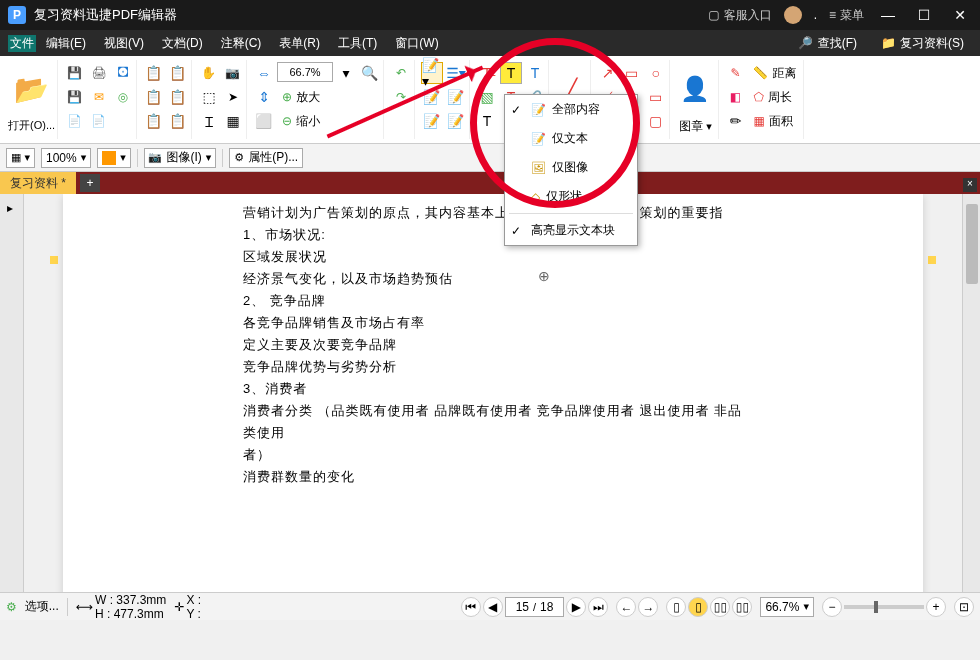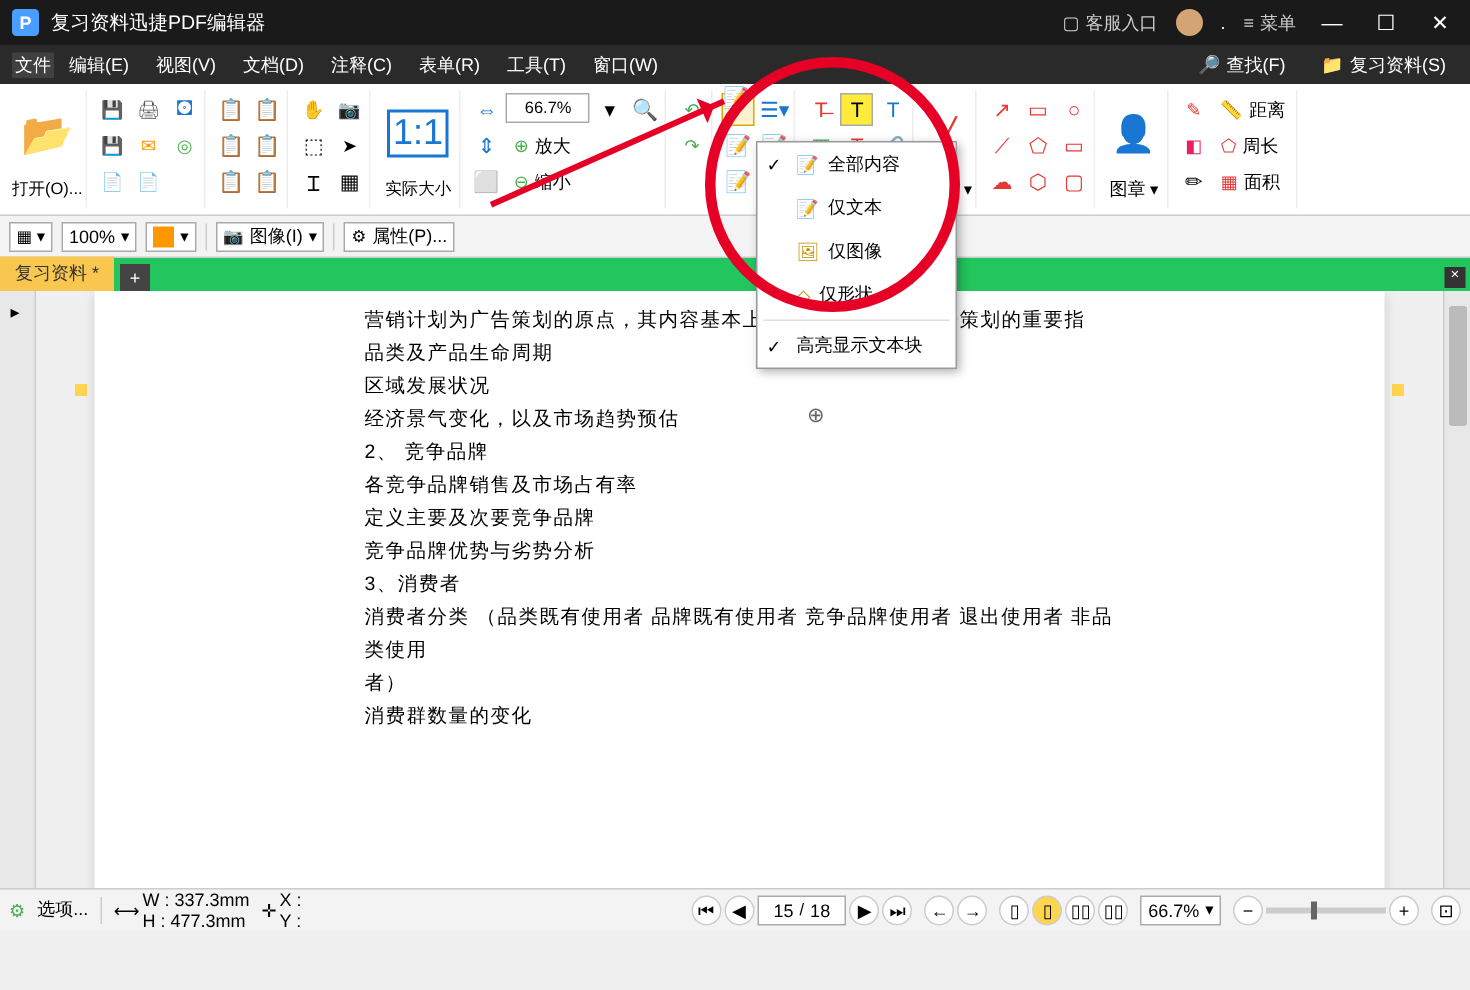--- a/index.html
+++ b/index.html
@@ -19,21 +19,21 @@
 .rgroup{display:flex;flex-direction:column;gap:2px;padding:2px;border-right:1px solid #eee}
 .rrow{display:flex;gap:2px}
 .rbtn{width:22px;height:22px;border:1px solid transparent;display:flex;align-items:center;justify-content:center;cursor:pointer;font-size:14px}
 .rbtn.big{height:54px;flex-direction:column;width:auto;padding:2px 4px}
 .rbtn.big .ico{font-size:28px}
 .rbtn.lbl{width:auto;padding:0 4px;gap:4px}
 .rlabel{font-size:11px;text-align:center}
 .zoom-input{width:56px;height:20px;border:1px solid #aaa;text-align:center;font-size:11px}
 .secondbar{background:#f3f3f3;border-bottom:1px solid #ccc;padding:3px 6px;display:flex;align-items:center;gap:6px;height:28px}
 .sb-combo{height:20px;border:1px solid #aaa;background:#fff;padding:0 4px;display:flex;align-items:center;font-size:11px;gap:4px}
-.tabbar{height:22px;background:#22c55e;display:flex;align-items:flex-end}
+.tabbar{height:22px;background:#7f1d1d;display:flex;align-items:center}
 .tab{background:#f9c74f;color:#333;padding:3px 10px;font-size:11px;position:relative}
 .tab-plus{width:20px;height:18px;background:#444;color:#fff;margin-left:4px;display:flex;align-items:center;justify-content:center;cursor:pointer}
 .tab-close{position:absolute;right:3px;top:6px;width:14px;height:14px;background:#333;color:#fff;margin-left:auto;font-size:10px;text-align:center}
 .content{flex:1;background:#f0f0f0;display:flex;position:relative;height:398px}
 .sidebar{width:24px;background:#e8e8e8;border-right:1px solid #ccc;display:flex;flex-direction:column;padding-top:4px;gap:4px}
 .side-btn{width:20px;height:20px;display:flex;align-items:center;justify-content:center;cursor:pointer;font-size:12px}
 .doc-area{flex:1;overflow:auto;background:#f0f0f0;display:flex;justify-content:center;position:relative}
 .page{width:860px;background:#fff;margin:0 auto;padding:8px 180px 20px 180px;box-shadow:0 2px 8px rgba(0,0,0,.15);min-height:440px;position:relative}
 .page p{line-height:22px;font-size:13px;color:#000;letter-spacing:1px}
 .handle{width:8px;height:8px;background:#ffd54f;position:absolute}
@@ -47,21 +47,21 @@
 .dropdown-menu{position:absolute;top:94px;left:504px;width:134px;background:#fff;border:1px solid #999;box-shadow:2px 2px 6px rgba(0,0,0,.3);z-index:100}
 .dd-item{padding:6px 8px 6px 26px;display:flex;align-items:center;gap:6px;cursor:pointer;position:relative;font-size:12px}
 .dd-check{position:absolute;left:6px;font-size:12px}
 .dd-sep{height:1px;background:#ddd;margin:2px 4px}
 .red-circle{position:absolute;top:38px;left:470px;width:170px;height:170px;border:7px solid #e60026;border-radius:50%;z-index:200;pointer-events:none}
 .red-arrow{position:absolute;top:100px;left:320px;width:170px;height:4px;background:#e60026;transform:rotate(-24deg);z-index:200;pointer-events:none}
 .red-arrow::after{content:"";position:absolute;right:-2px;top:-7px;border:9px solid transparent;border-left-color:#e60026}
 .ico{font-style:normal}
 .folder-ico{color:#f9a825;font-size:28px}
 .color-sq{width:14px;height:14px;display:inline-block}
-.highlighted{background:#404040;padding:0 2px}
+.highlighted{background:#0f766e;padding:0 2px}
 </style>
 </head>
 <body>
 
 <div class="titlebar">
   <div class="app-icon">P</div>
   <div class="title-text">复习资料迅捷PDF编辑器</div>
   <div class="title-right">
     <div class="title-btn">
         <span>▢</span>
@@ -167,26 +167,20 @@
       <div class="rbtn">
           <span>➤</span>
         </div>
     </div>
     <div class="rrow">
       <div class="rbtn">Ɪ</div>
       <div class="rbtn">▦</div>
     </div>
   </div>
   <div class="rgroup">
-    <div class="rbtn big">
-        <span class="ico" style="font-size:24px;color:#1976d2;border:2px solid #1976d2;padding:0 2px">1:1</span>
-      </div>
-    <div class="rlabel">实际大小</div>
-  </div>
-  <div class="rgroup">
     <div class="rrow">
       <div class="rbtn" style="color:#1976d2">⇔</div>
       <input class="zoom-input" value="66.7%" style="">
       <div class="rbtn">▾</div>
       <div class="rbtn">🔍</div>
     </div>
     <div class="rrow">
       <div class="rbtn" style="color:#1976d2">⇕</div>
       <div class="rbtn lbl">
           <span style="color:#4caf50">⊕</span>
@@ -325,21 +319,21 @@
 <div class="content">
   <div class="sidebar">
     <div class="side-btn">▸</div>
   </div>
   <div class="doc-area">
     <div class="handle l"></div>
     <div class="handle r"></div>
     <div class="page" id="doc-page">
       <span style="position:absolute;left:475px;top:74px;font-size:14px;color:#666">⊕</span>
     <p>营销计划为广告策划的原点，其内容基本上应该包括                          提供给广告策划的重要指</p>
-        <p>品类及产品生命周期</p>
+        <p>1、市场状况:</p>
         <p>区域发展状况</p>
         <p>经济景气变化，以及市场趋势预估</p>
         <p>2、 竞争品牌</p>
         <p>各竞争品牌销售及市场占有率</p>
         <p>定义主要及次要竞争品牌</p>
         <p>竞争品牌优势与劣势分析</p>
         <p>3、消费者</p>
         <p>消费者分类 （品类既有使用者     品牌既有使用者     竞争品牌使用者     退出使用者     非品类使用</p>
         <p>者）</p>
         <p>消费群数量的变化</p>

